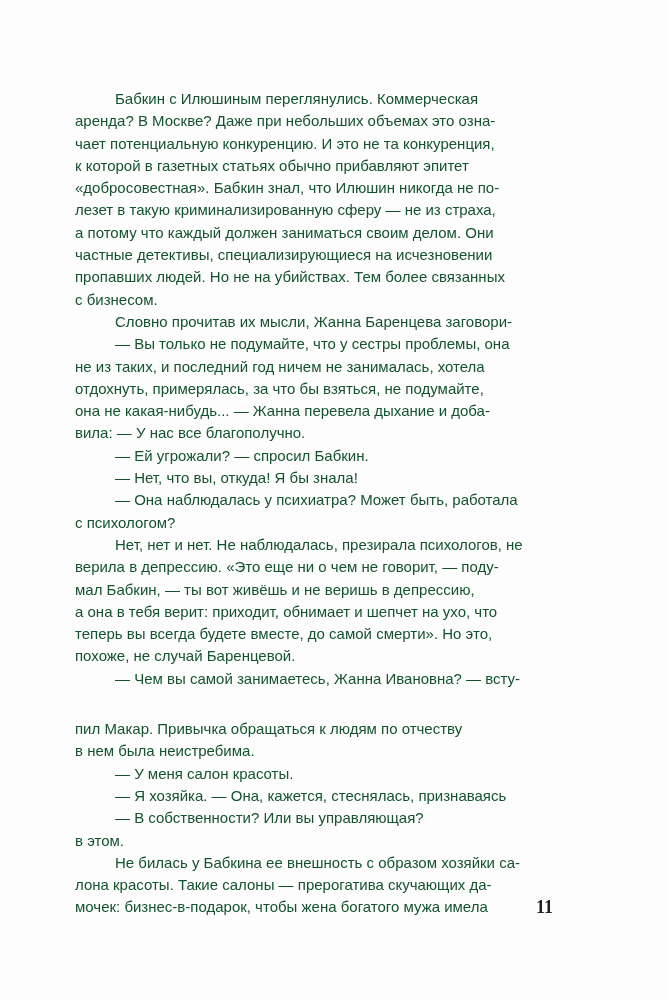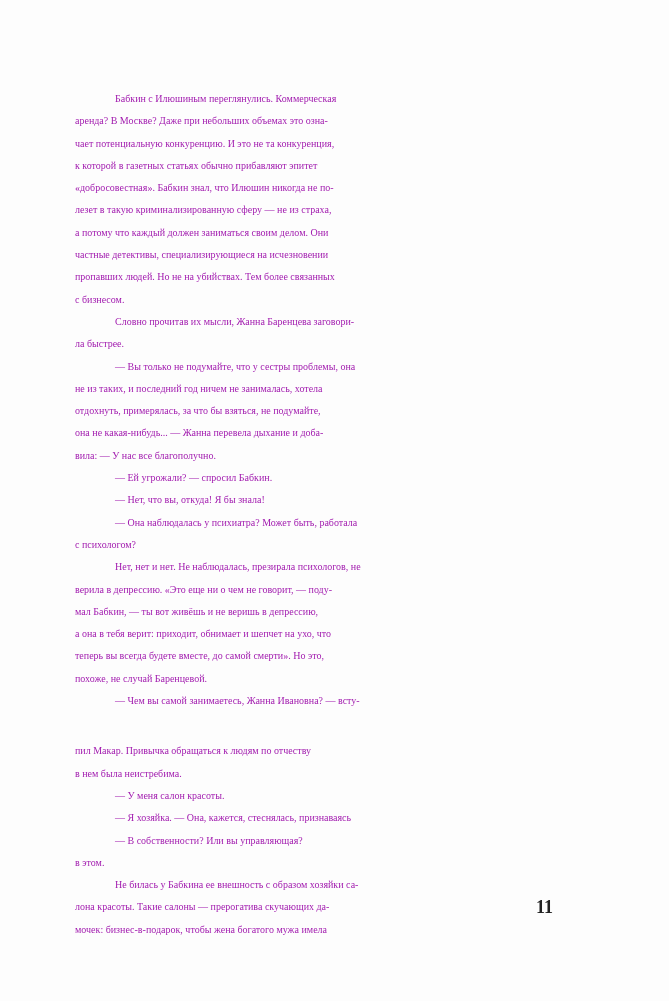--- a/index.html
+++ b/index.html
@@ -3,24 +3,24 @@
 <meta charset="utf-8">
 <style>
   html, body { margin: 0; padding: 0; background: #ffffff; }
   body { width: 669px; height: 1001px; position: relative; overflow: hidden; }
   .page {
     position: absolute; left: 0; top: 0; width: 669px; height: 1001px;
     background: #fdfdfd;
   }
   .text-block {
     position: absolute; left: 75px; top: 88px; width: 483px;
-    font-family: Liberation Serif, serif;
-    font-size: 10px;
+    font-family: Liberation Sans, sans-serif;
+    font-size: 15px;
     line-height: 22.3px;
-    color: #a21caf;
+    color: #14532d;
   }
   .line {
     display: block; height: 22.3px; white-space: nowrap;
     text-align: justify; text-align-last: justify;
   }
   .line.indent { padding-left: 40px; }
   .line.last { text-align-last: left; }
   .page-number {
     position: absolute; left: 536px; top: 897px;
     font-family: Liberation Serif, serif;
@@ -36,21 +36,20 @@
       <span class="line" style="word-spacing: 0px; text-align: left; text-align-last: left;">аренда? В Москве? Даже при небольших объемах это озна-</span>
       <span class="line" style="word-spacing: 0px; text-align: left; text-align-last: left;">чает потенциальную конкуренцию. И это не та конкуренция,</span>
       <span class="line" style="word-spacing: 0px; text-align: left; text-align-last: left;">к которой в газетных статьях обычно прибавляют эпитет</span>
       <span class="line" style="word-spacing: 0px; text-align: left; text-align-last: left;">«добросовестная». Бабкин знал, что Илюшин никогда не по-</span>
       <span class="line" style="word-spacing: 0px; text-align: left; text-align-last: left;">лезет в такую криминализированную сферу — не из страха,</span>
       <span class="line" style="word-spacing: 0px; text-align: left; text-align-last: left;">а потому что каждый должен заниматься своим делом. Они</span>
       <span class="line" style="word-spacing: 0px; text-align: left; text-align-last: left;">частные детективы, специализирующиеся на исчезновении</span>
       <span class="line" style="word-spacing: 0px; text-align: left; text-align-last: left;">пропавших людей. Но не на убийствах. Тем более связанных</span>
       <span class="line last">с бизнесом.</span>
       <span class="line indent" style="word-spacing: 0px; text-align: left; text-align-last: left;">Словно прочитав их мысли, Жанна Баренцева заговори-</span>
-      <span class="line last">ла быстрее.</span>
       <span class="line indent" style="word-spacing: 0px; text-align: left; text-align-last: left;">— Вы только не подумайте, что у сестры проблемы, она</span>
       <span class="line" style="word-spacing: 0px; text-align: left; text-align-last: left;">не из таких, и последний год ничем не занималась, хотела</span>
       <span class="line" style="word-spacing: 0px; text-align: left; text-align-last: left;">отдохнуть, примерялась, за что бы взяться, не подумайте,</span>
       <span class="line" style="word-spacing: 0px; text-align: left; text-align-last: left;">она не какая-нибудь... — Жанна перевела дыхание и доба-</span>
       <span class="line last">вила: — У нас все благополучно.</span>
       <span class="line indent last">— Ей угрожали? — спросил Бабкин.</span>
       <span class="line indent last">— Нет, что вы, откуда! Я бы знала!</span>
       <span class="line indent" style="word-spacing: 0px; text-align: left; text-align-last: left;">— Она наблюдалась у психиатра? Может быть, работала</span>
       <span class="line last">с психологом?</span>
       <span class="line indent" style="word-spacing: 0px; text-align: left; text-align-last: left;">Нет, нет и нет. Не наблюдалась, презирала психологов, не</span>

